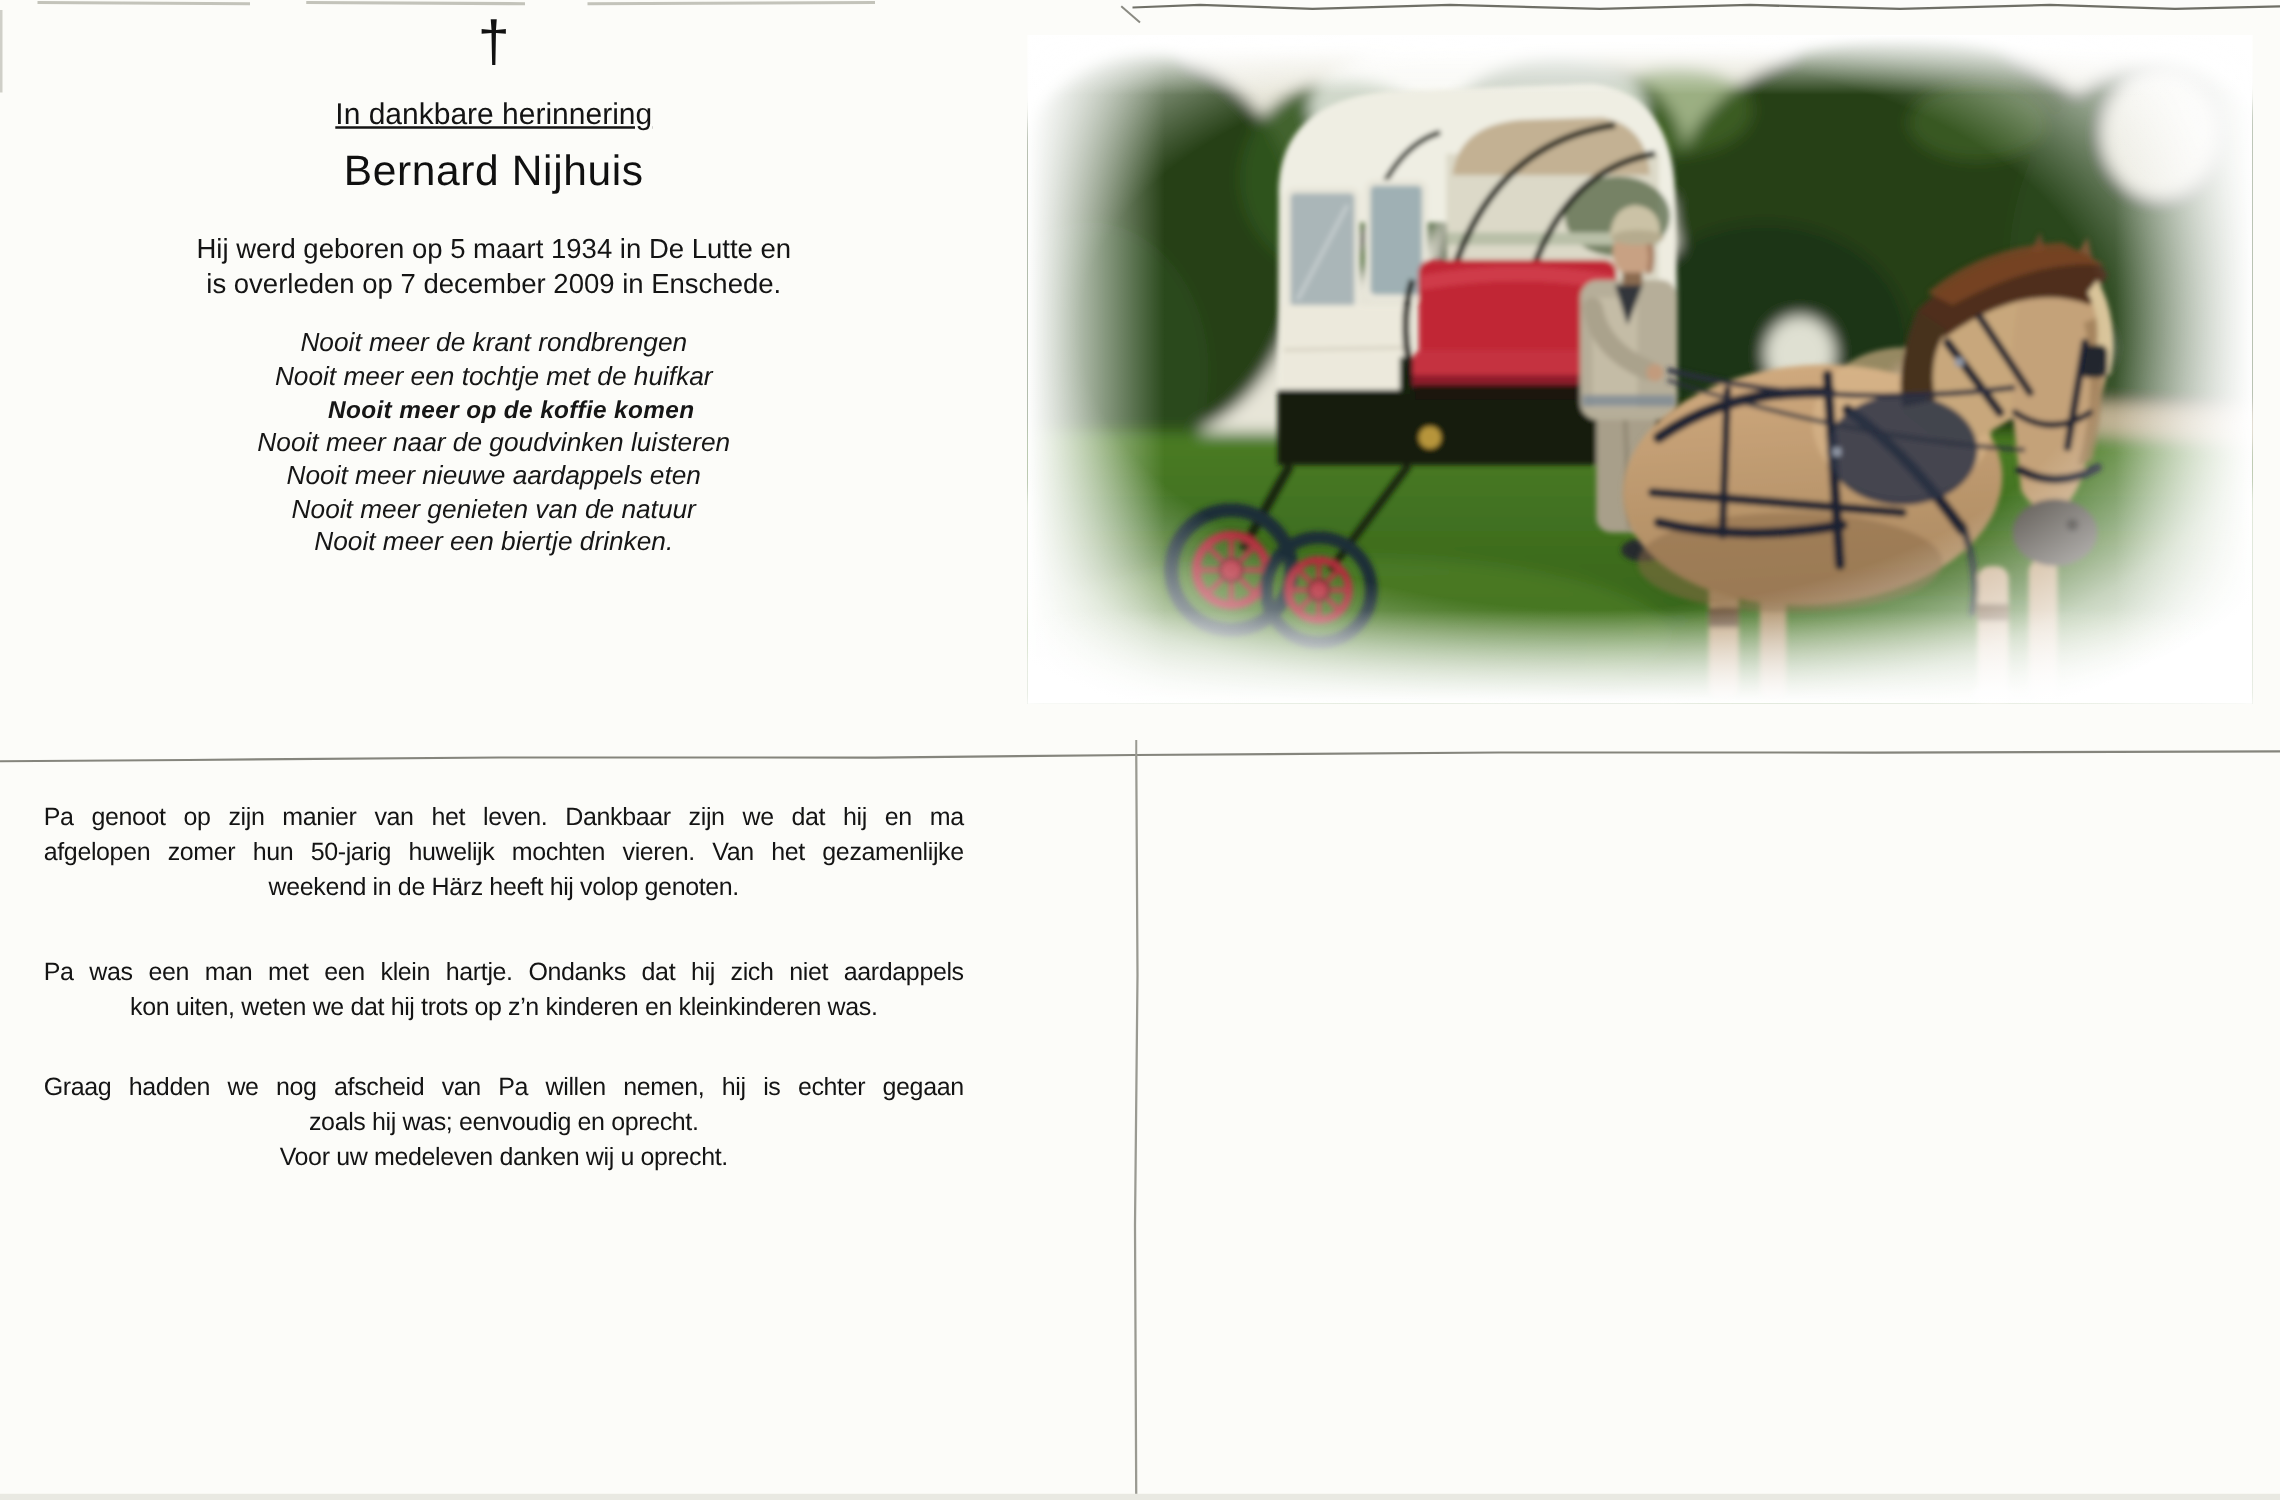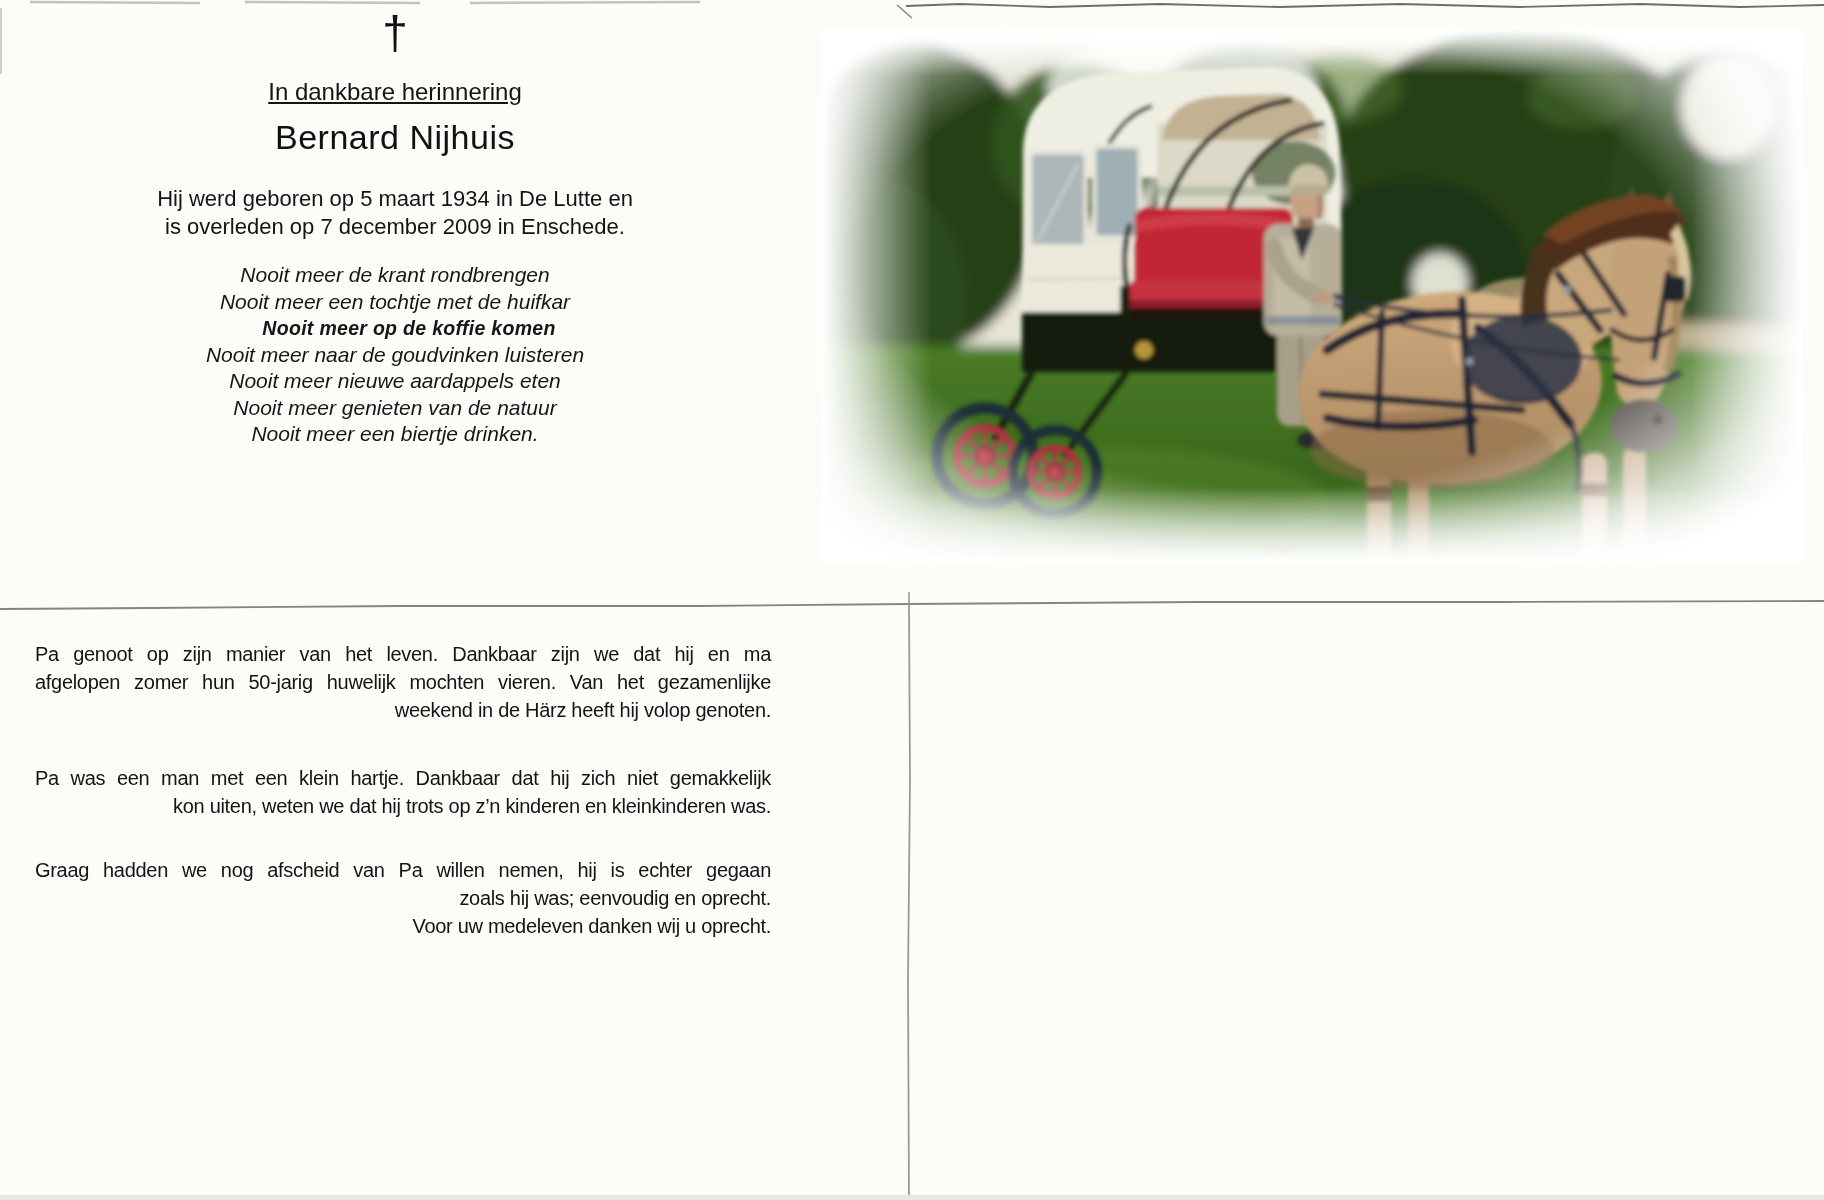--- a/index.html
+++ b/index.html
@@ -20,21 +20,21 @@
   .poem{position:absolute;top:262px;left:0;width:100%;font-size:21px;line-height:26.5px;font-style:italic;color:#161616;}
   .poem-line{white-space:nowrap;}
   .poem-line-alt{font-size:19.5px;font-weight:600;letter-spacing:.3px;margin-left:28px;}
 
   
   .inside-card{
     position:absolute;left:35px;top:640px;width:736px;
     font-size:20px;line-height:28px;letter-spacing:-0.3px;color:#141414;
   }
   .inside-card .jline{text-align:justify;text-align-last:justify;}
-  .inside-card .lline{text-align:right;text-align-last:auto;}
+  .inside-card .lline{text-align:center;text-align-last:auto;}
   .par{margin:0 0 0 0;}
   .par-1{margin-bottom:40px;}
   .par-2{margin-bottom:36px;}
   .par-3{}
   .thanks-line{margin-bottom:40px;}
   .signature{margin-left:410px;}
 
   
   .photo-wrap{position:absolute;left:822px;top:28px;width:980px;height:535px;}
   .photo-wrap svg{display:block;}
@@ -267,21 +267,21 @@
     </svg>
   </div>
 
   <div class="inside-card">
     <div class="par par-1">
       <div class="jline">Pa genoot op zijn manier van het leven. Dankbaar zijn we dat hij en ma</div>
       <div class="jline">afgelopen zomer hun 50-jarig huwelijk mochten vieren. Van het gezamenlijke</div>
       <div class="lline">weekend in de Härz heeft hij volop genoten.</div>
     </div>
     <div class="par par-2">
-      <div class="jline">Pa was een man met een klein hartje. Dankbaar dat hij zich niet gemakkelijk</div>
+      <div class="jline">Pa was een man met een klein hartje. Ondanks dat hij zich niet aardappels</div>
       <div class="lline">kon uiten, weten we dat hij trots op z’n kinderen en kleinkinderen was.</div>
     </div>
     <div class="par par-3">
       <div class="jline">Graag hadden we nog afscheid van Pa willen nemen, hij is echter gegaan</div>
       <div class="lline">zoals hij was; eenvoudig en oprecht.</div>
     </div>
     <div class="par thanks-line">
       <div class="lline">Voor uw medeleven danken wij u oprecht.</div>
     </div>
   </div>

